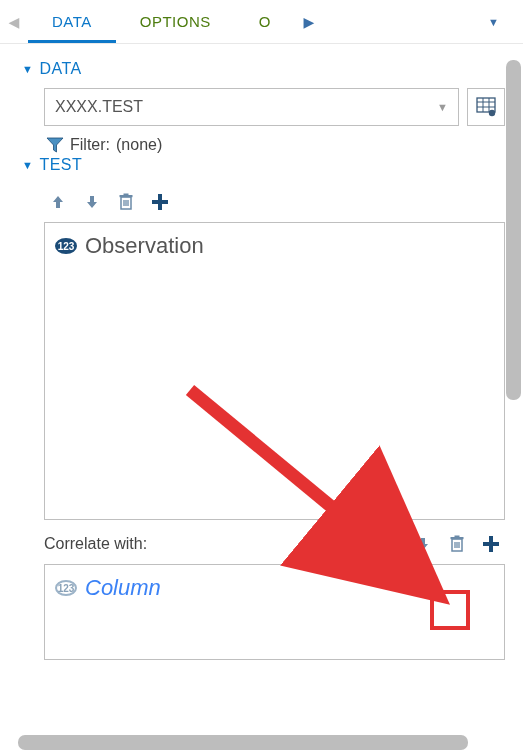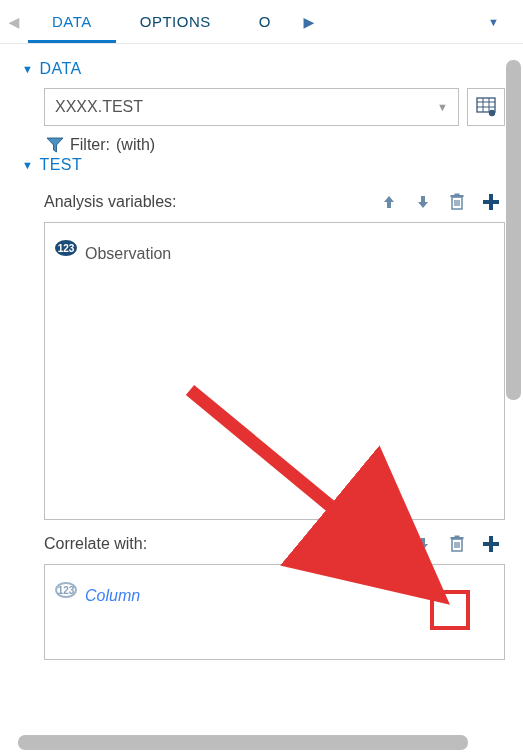--- a/index.html
+++ b/index.html
@@ -22,21 +22,21 @@
     }
     .tab-scroll-btn {
       width: 28px;
       text-align: center;
       color: #b8b8b8;
       font-size: 14px;
       cursor: pointer;
     }
     .tab {
       padding: 12px 24px 10px 24px;
-      color: #0c4a6e;
+      color: #4d7c0f;
       font-size: 15px;
       letter-spacing: 0.5px;
       cursor: pointer;
       border-bottom: 3px solid transparent;
     }
     .tab.active {
       color: #0d78c9;
       border-bottom: 3px solid #0d78c9;
     }
     .tab-dropdown {
@@ -154,21 +154,21 @@
       border-radius: 50%;
       display: flex;
       align-items: center;
       justify-content: center;
       font-size: 10px;
       font-weight: bold;
       flex-shrink: 0;
     }
     .num-badge.solid { background: #1b4b77; color: #fff; }
     .num-badge.outline { border: 2px solid #9cb3c8; color: #8aa2b8; background: #fff; }
-    .item-text { color: #555; font-size: 16px; margin-top: 12px; }
+    .item-text { color: #555; font-size: 22px; }
     .item-text.placeholder { color: #3b82f6; font-style: italic; }
     .scrollbar {
       position: absolute;
       right: 2px;
       top: 60px;
       width: 15px;
       height: 340px;
       background: #bdbdbd;
       border-radius: 7px;
     }
@@ -233,32 +233,31 @@
     </div>
   </div>
 
   <div class="filter-row">
     <span class="filter-icon">
       <svg width="18" height="18" viewBox="0 0 18 18">
         <path d="M1 2 L17 2 L10.5 9 L10.5 16 L7.5 14 L7.5 9 Z" fill="#4a90c2" stroke="#1b4b77" stroke-width="0.8"></path>
       </svg>
     </span>
     <span>Filter:</span>
-    <span>(with)</span>
+    <span>(none)</span>
   </div>
 
   <div class="section-header">
     <span class="section-caret">▼</span>
     <span>TEST</span>
   </div>
 
   <div class="roles-body">
 
     <div class="var-label-row">
-      <span class="var-label">Analysis variables:</span>
       <div class="toolbar">
         <div class="tool-btn">
           <svg width="16" height="16" viewBox="0 0 16 16">
               <path d="M8 2 L13 8 L10 8 L10 14 L6 14 L6 8 L3 8 Z" fill="#6b8aa8"></path>
             </svg>
         </div>
         <div class="tool-btn">
           <svg width="16" height="16" viewBox="0 0 16 16">
               <path d="M8 14 L3 8 L6 8 L6 2 L10 2 L10 8 L13 8 Z" fill="#6b8aa8"></path>
             </svg>

